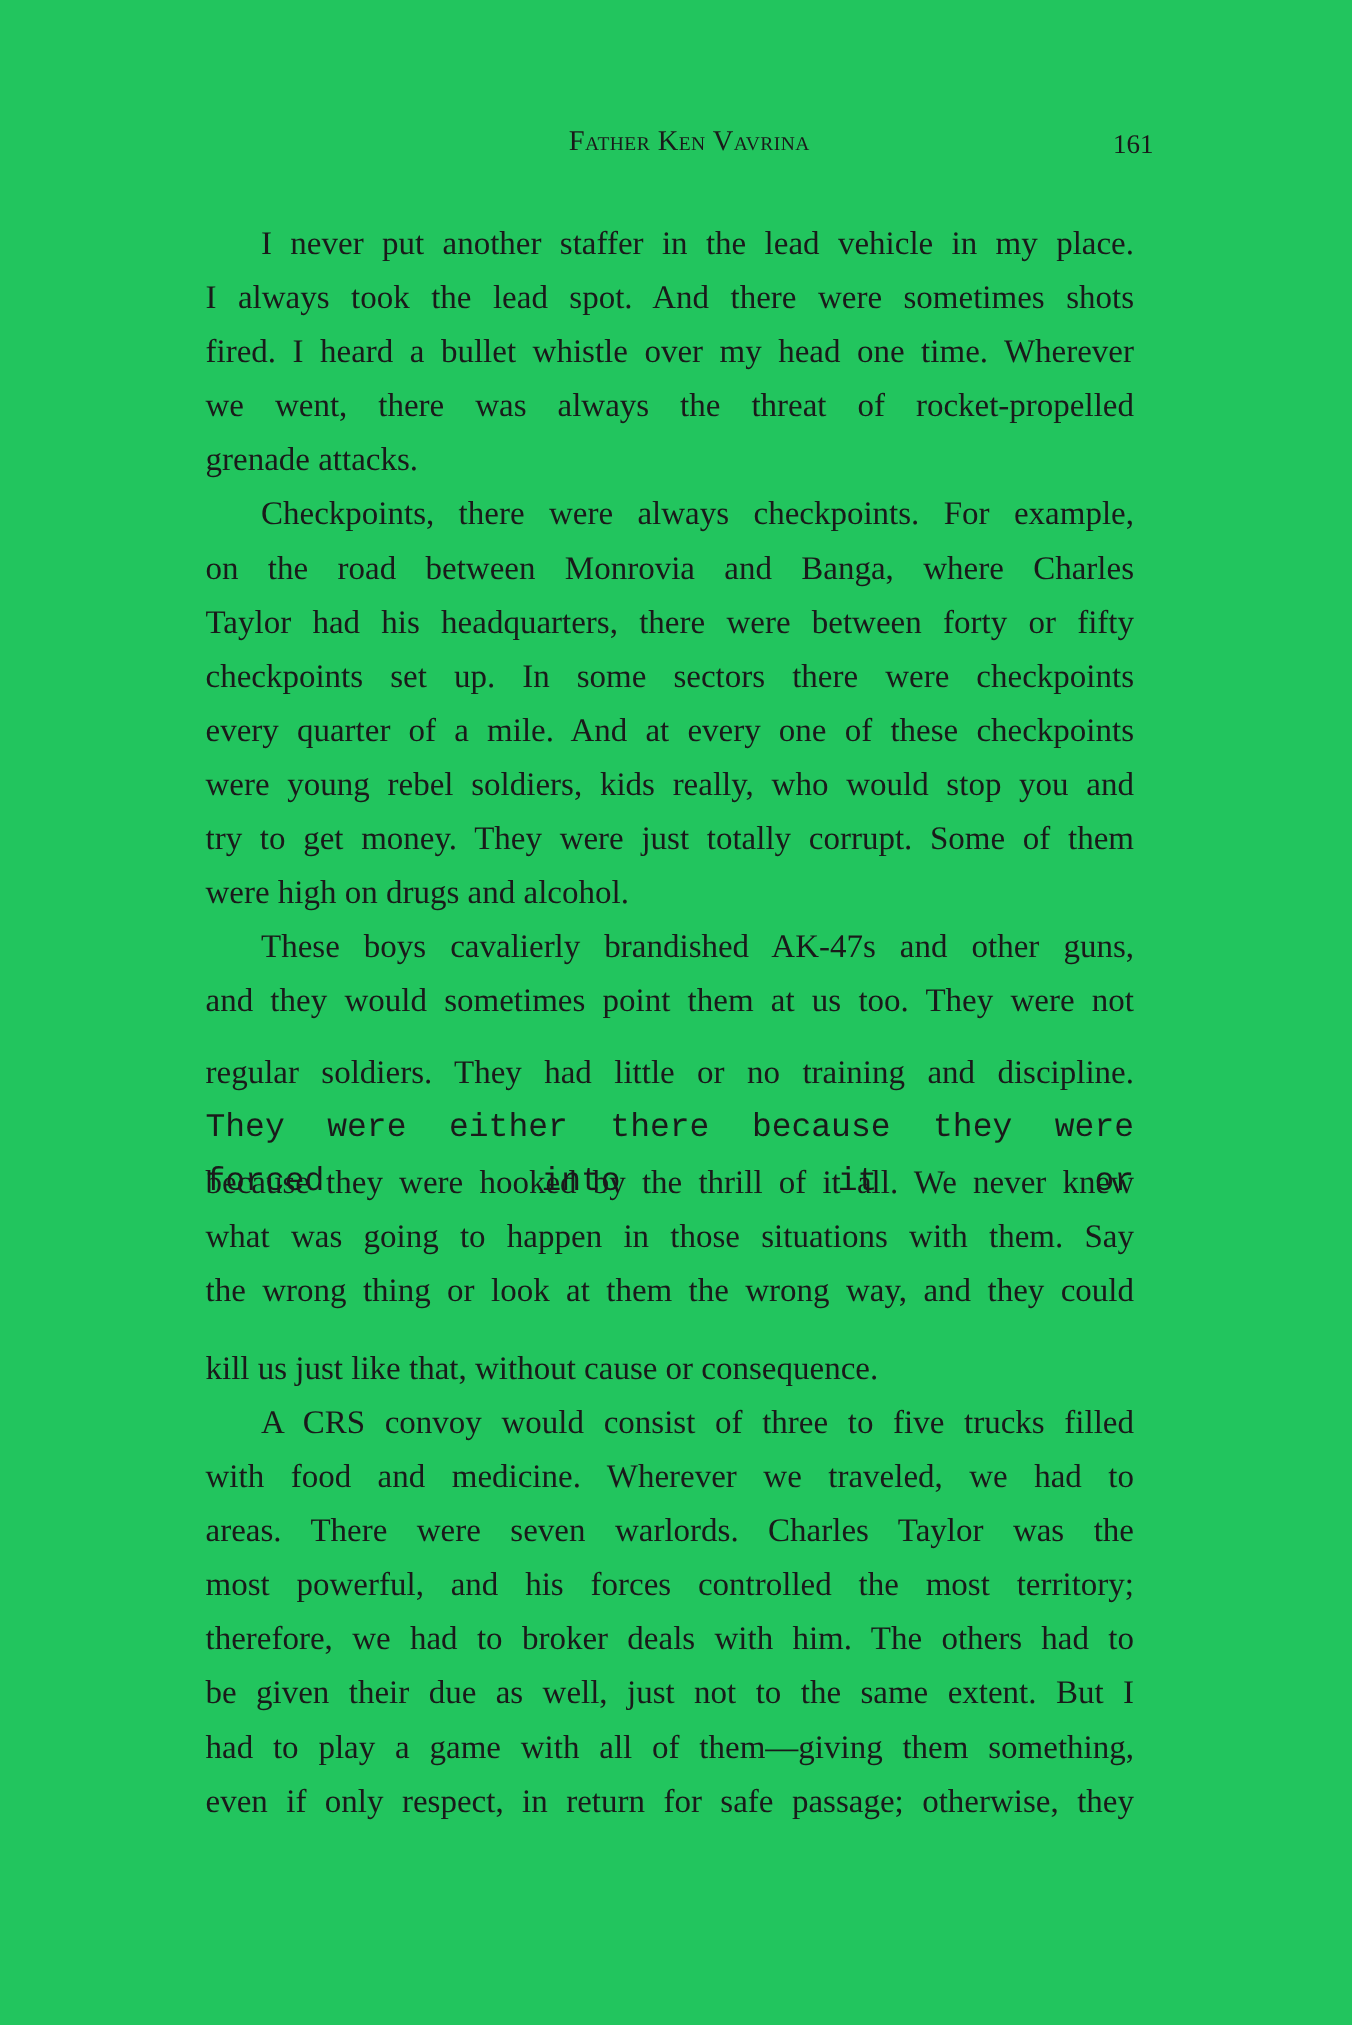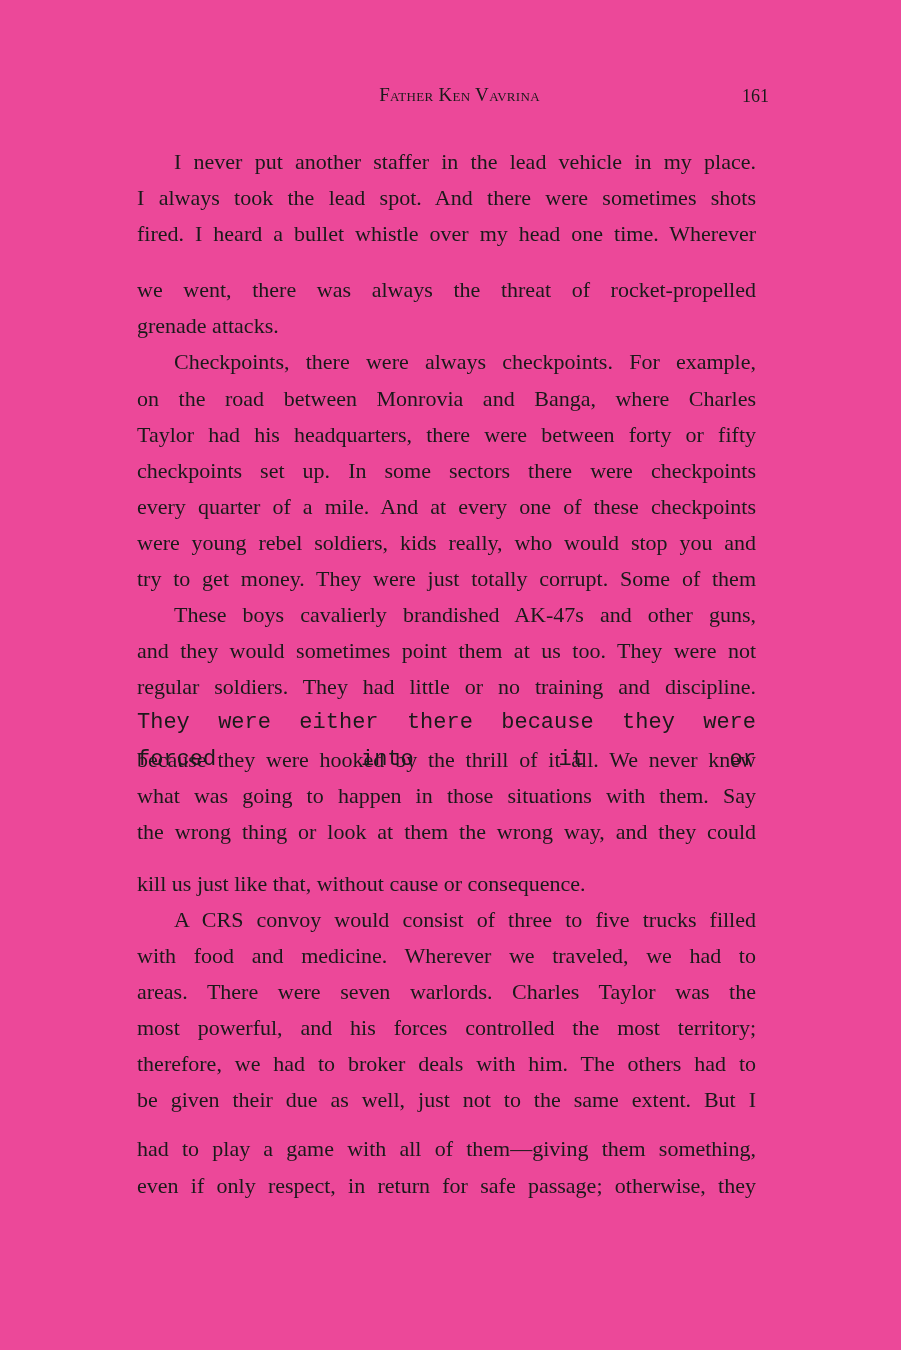--- a/index.html
+++ b/index.html
@@ -1,17 +1,17 @@
 <!DOCTYPE html>
 <html><head>
 <meta charset="utf-8">
 <style>
   html, body { margin: 0; padding: 0; background: #ffffff; }
   body { width: 901px; height: 1350px; position: relative; overflow: hidden; }
-  .page { position: absolute; left: 0; top: 0; width: 901px; height: 1350px; background: #ec4899; color: #1a1a1a; }
+  .page { position: absolute; left: 0; top: 0; width: 901px; height: 1350px; background: #22c55e; color: #1a1a1a; }
   .running-head { position: absolute; top: 86px; left: 150px; width: 619px; height: 24px;
     font-family: "Liberation Serif", "DejaVu Serif", serif; font-size: 17px; color: #1a1a1a; }
   .running-title { position: absolute; left: 0; right: 0; text-align: center; font-variant: small-caps; letter-spacing: 0.3px; font-size: 19px; top: -2px; }
   .page-number { position: absolute; right: 0; top: 0; font-size: 18px; }
   .body-text { position: absolute; top: 144px; left: 137px; width: 619px;
     font-family: "Liberation Serif", "DejaVu Serif", serif; font-size: 22px; line-height: 36.1px; color: #1a1a1a; }
   .line { display: block; height: 36.1px; text-align: justify; text-align-last: justify; white-space: nowrap; overflow: visible; }
   .line.last { text-align-last: left; }
   .line.indent { text-indent: 37px; }
 </style>
@@ -21,46 +21,47 @@
 <div class="page">
   <div class="running-head">
     <div class="running-title">Father Ken Vavrina</div>
     <div class="page-number">161</div>
   </div>
   <div class="body-text" id="body-text">
       <div>
         <span class="line indent" style="white-space: normal;">I never put another staffer in the lead vehicle in my place.</span>
         <span class="line" style="white-space: normal;">I always took the lead spot. And there were sometimes shots</span>
         <span class="line" style="white-space: normal;">fired. I heard a bullet whistle over my head one time. Wherever</span>
-        <span class="line" style="white-space: normal; margin-top: 20px;">we went, there was always the threat of rocket-propelled</span>
+        <span class="line" style="white-space: normal;">we went, there was always the threat of rocket-propelled</span>
         <span class="line last" style="white-space: normal;">grenade attacks.</span>
       </div>
       <div>
         <span class="line indent" style="white-space: normal;">Checkpoints, there were always checkpoints. For example,</span>
         <span class="line" style="white-space: normal;">on the road between Monrovia and Banga, where Charles</span>
         <span class="line" style="white-space: normal;">Taylor had his headquarters, there were between forty or fifty</span>
         <span class="line" style="white-space: normal;">checkpoints set up. In some sectors there were checkpoints</span>
         <span class="line" style="white-space: normal;">every quarter of a mile. And at every one of these checkpoints</span>
         <span class="line" style="white-space: normal;">were young rebel soldiers, kids really, who would stop you and</span>
         <span class="line" style="white-space: normal;">try to get money. They were just totally corrupt. Some of them</span>
+        <span class="line last" style="white-space: normal;">were high on drugs and alcohol.</span>
       </div>
       <div>
         <span class="line indent" style="white-space: normal;">These boys cavalierly brandished AK-47s and other guns,</span>
         <span class="line" style="white-space: normal;">and they would sometimes point them at us too. They were not</span>
-        <span class="line" style="white-space: normal;">regular soldiers. They had little or no training and discipline.</span>
+        <span class="line" style="white-space: normal; margin-top: 12px;">regular soldiers. They had little or no training and discipline.</span>
         <span class="line" style="white-space: normal; font-family: Liberation Mono, monospace;">They were either there because they were forced into it or</span>
         <span class="line" style="white-space: normal;">because they were hooked by the thrill of it all. We never knew</span>
         <span class="line" style="white-space: normal;">what was going to happen in those situations with them. Say</span>
         <span class="line" style="white-space: normal;">the wrong thing or look at them the wrong way, and they could</span>
         <span class="line last" style="white-space: normal; margin-top: 16px;">kill us just like that, without cause or consequence.</span>
       </div>
       <div>
         <span class="line indent" style="white-space: normal;">A CRS convoy would consist of three to five trucks filled</span>
         <span class="line" style="white-space: normal;">with food and medicine. Wherever we traveled, we had to</span>
         <span class="line" style="white-space: normal;">areas. There were seven warlords. Charles Taylor was the</span>
         <span class="line" style="white-space: normal;">most powerful, and his forces controlled the most territory;</span>
         <span class="line" style="white-space: normal;">therefore, we had to broker deals with him. The others had to</span>
         <span class="line" style="white-space: normal;">be given their due as well, just not to the same extent. But I</span>
-        <span class="line" style="white-space: normal; margin-top: 13px;">had to play a game with all of them—giving them something,</span>
+        <span class="line" style="white-space: normal;">had to play a game with all of them—giving them something,</span>
         <span class="line" style="white-space: normal;">even if only respect, in return for safe passage; otherwise, they</span>
       </div>
     </div>
 </div>
 
 </body></html>

